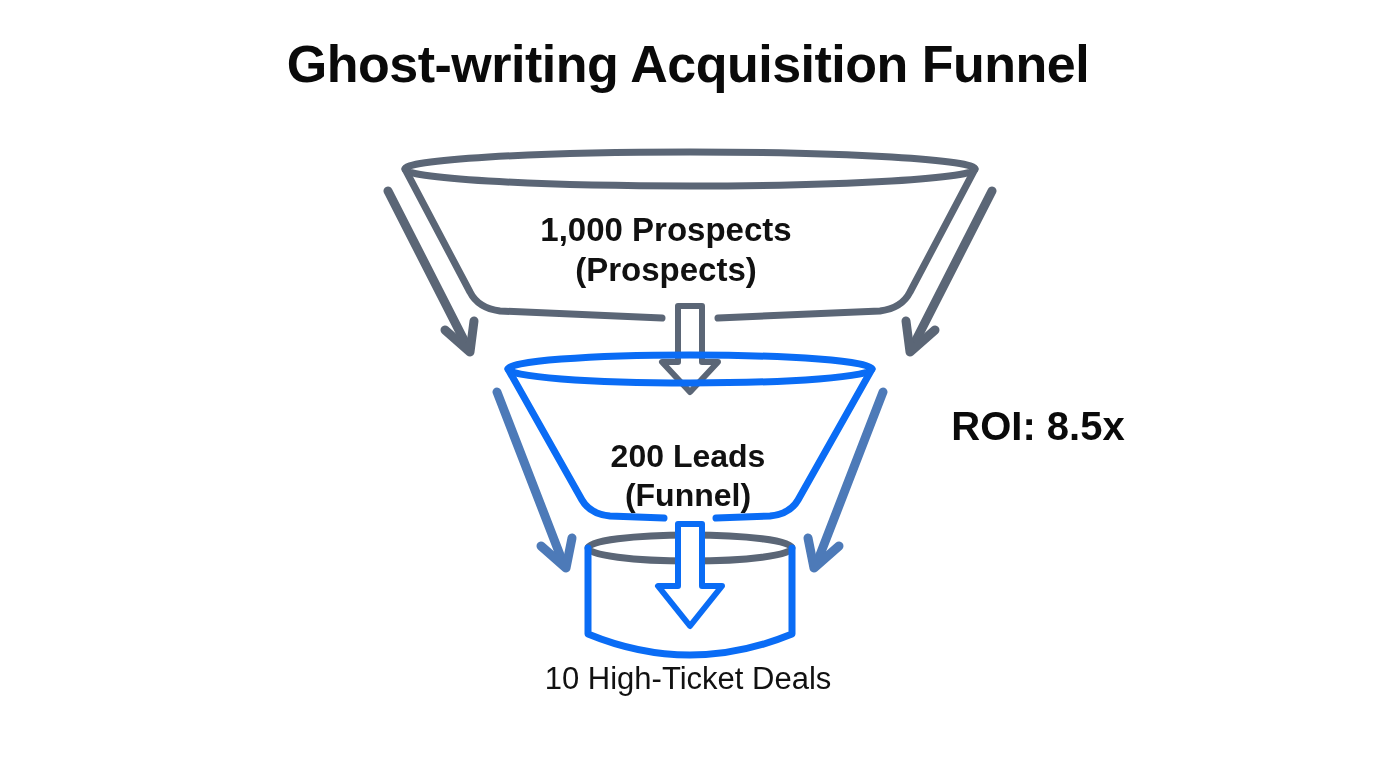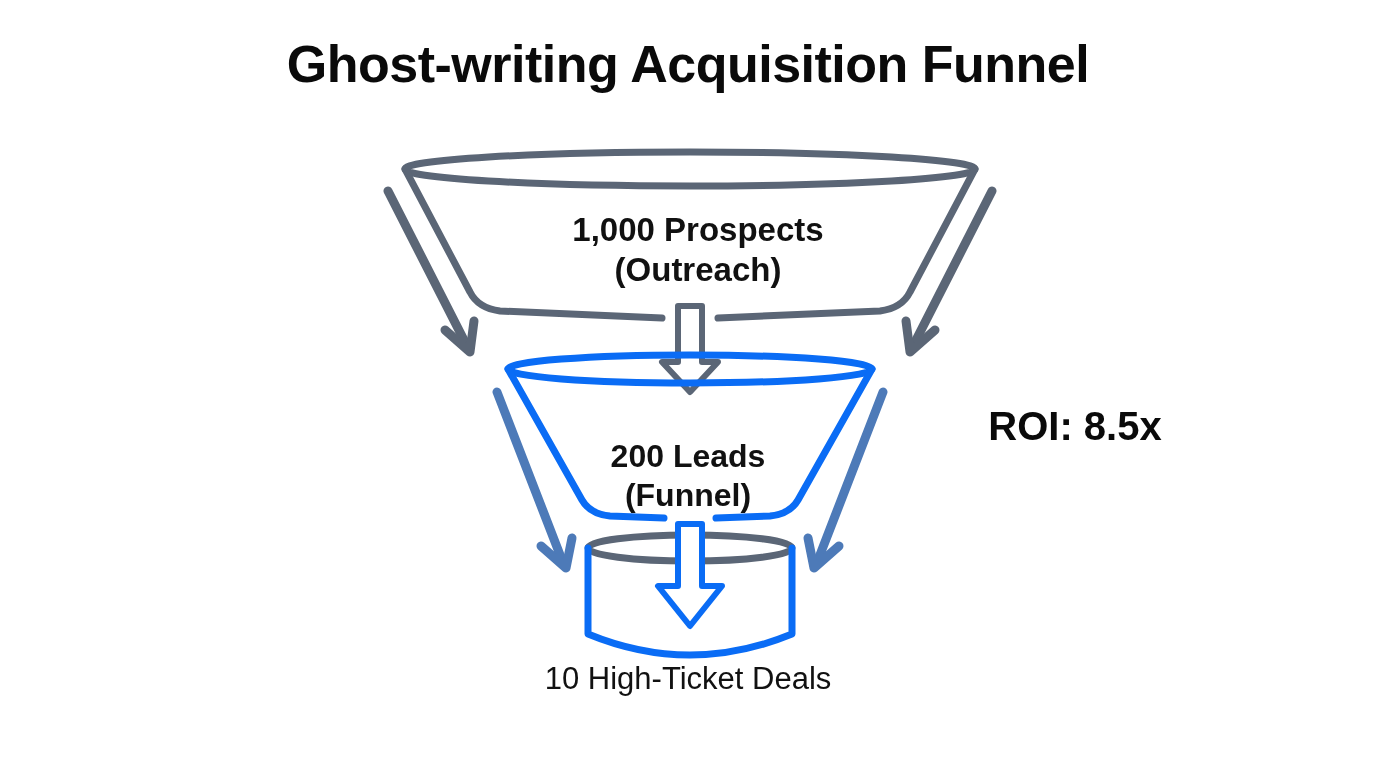--- a/index.html
+++ b/index.html
@@ -42,42 +42,42 @@
   }
   .stage-label {
     position: absolute;
     text-align: center;
     color: #111111;
     font-weight: 600;
     line-height: 1.22;
     white-space: nowrap;
   }
   #stage-top-label {
-    left: 448px;
+    left: 416px;
     top: 210px;
     width: 500px;
     font-size: 33px;
   }
   #stage-mid-label {
     left: 488px;
     top: 415px;
     width: 400px;
     font-size: 32px;
     margin-top: 22px;
   }
   #stage-bottom-label {
     left: 388px;
     top: 660px;
     width: 600px;
     font-size: 31px;
     font-weight: 500;
   }
   #roi-callout {
     position: absolute;
-    left: 930px;
+    left: 893px;
     top: 404px;
     width: 290px;
     text-align: center;
     font-size: 40px;
     font-weight: bold;
     color: #0a0a0a;
     font-family: "Liberation Sans Narrow", "Liberation Sans", sans-serif;
     white-space: nowrap;
   }
   .lbl-line { display: block; }
@@ -159,21 +159,21 @@
              L 702 586
              L 722 586
              L 690 626
              L 658 586
              L 678 586
              Z" fill="#ffffff" stroke="#0A6CF5" stroke-width="6" stroke-linejoin="round"></path>
   </svg>
 
   <div class="stage-label" id="stage-top-label">
     <span class="lbl-line">1,000 Prospects</span>
-    <span class="lbl-line">(Outreach)</span>
+    <span class="lbl-line">(Prospects)</span>
   </div>
 
   <div class="stage-label" id="stage-mid-label">
     <span class="lbl-line">200 Leads</span>
     <span class="lbl-line">(Funnel)</span>
   </div>
 
   <div class="stage-label" id="stage-bottom-label">10 High-Ticket Deals</div>
 
   <div id="roi-callout">ROI: 8.5x</div>

